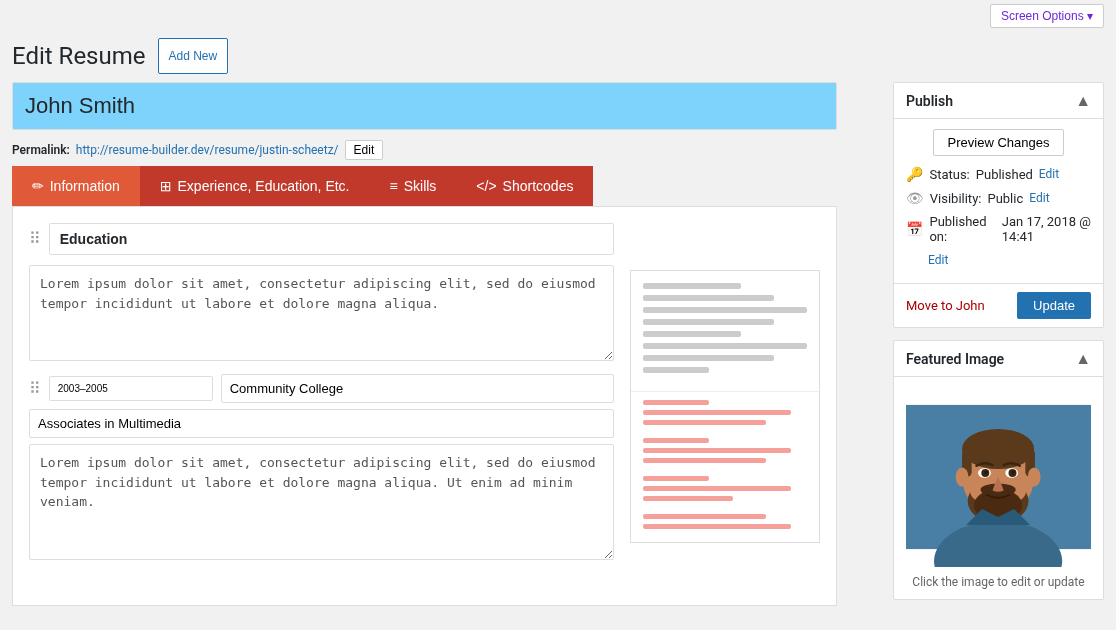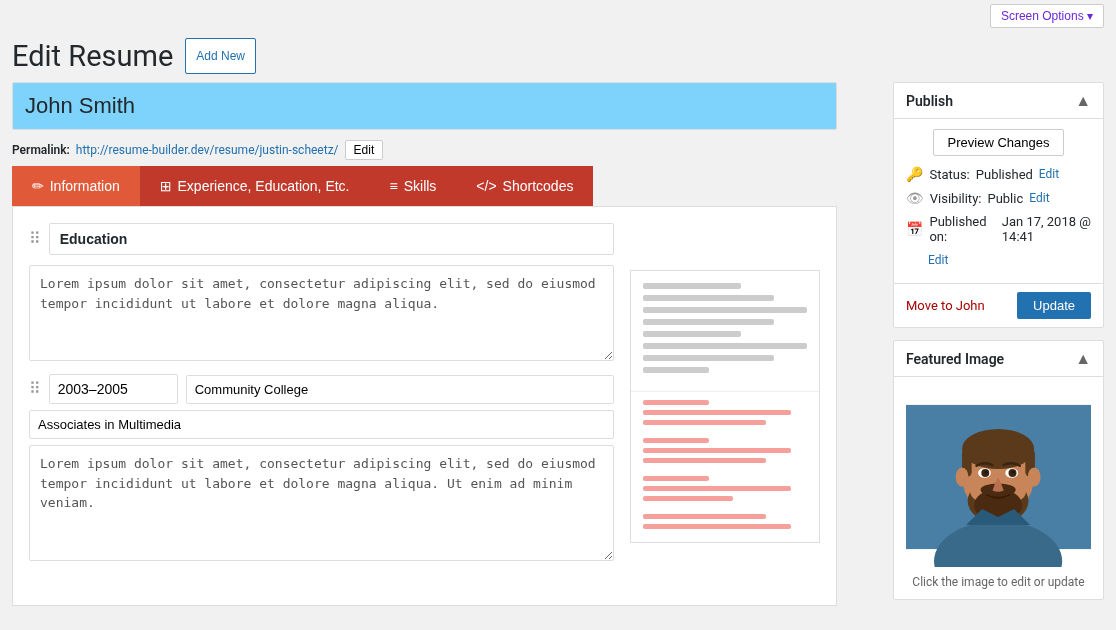--- a/index.html
+++ b/index.html
@@ -26,21 +26,21 @@
       color: #6d28d9;
     }
     .page-header {
       display: flex;
       align-items: center;
       padding: 6px 12px 8px;
       background: #f1f1f1;
       gap: 12px;
     }
     .page-title {
-      font-size: 29px;
+      font-size: 24px;
       font-weight: 400;
       color: #23282d;
     }
     .add-new-btn {
       background: #fff;
       border: 1px solid #2271b1;
       color: #2271b1;
       padding: 10px 10px;
       font-size: 12px;
       cursor: pointer;
@@ -176,22 +176,22 @@
     }
     .entry-row {
       display: flex;
       align-items: center;
       gap: 8px;
       margin-bottom: 6px;
     }
     .entry-date-input {
       border: 1px solid #ddd;
       padding: 6px 8px;
-      font-size: 14px;
-      width: 129px;
+      font-size: 10px;
+      width: 164px;
       border-radius: 2px;
     }
     .entry-place-input {
       border: 1px solid #ddd;
       padding: 6px 8px;
       font-size: 13px;
       flex: 1;
       border-radius: 2px;
     }
     .entry-degree-input {

